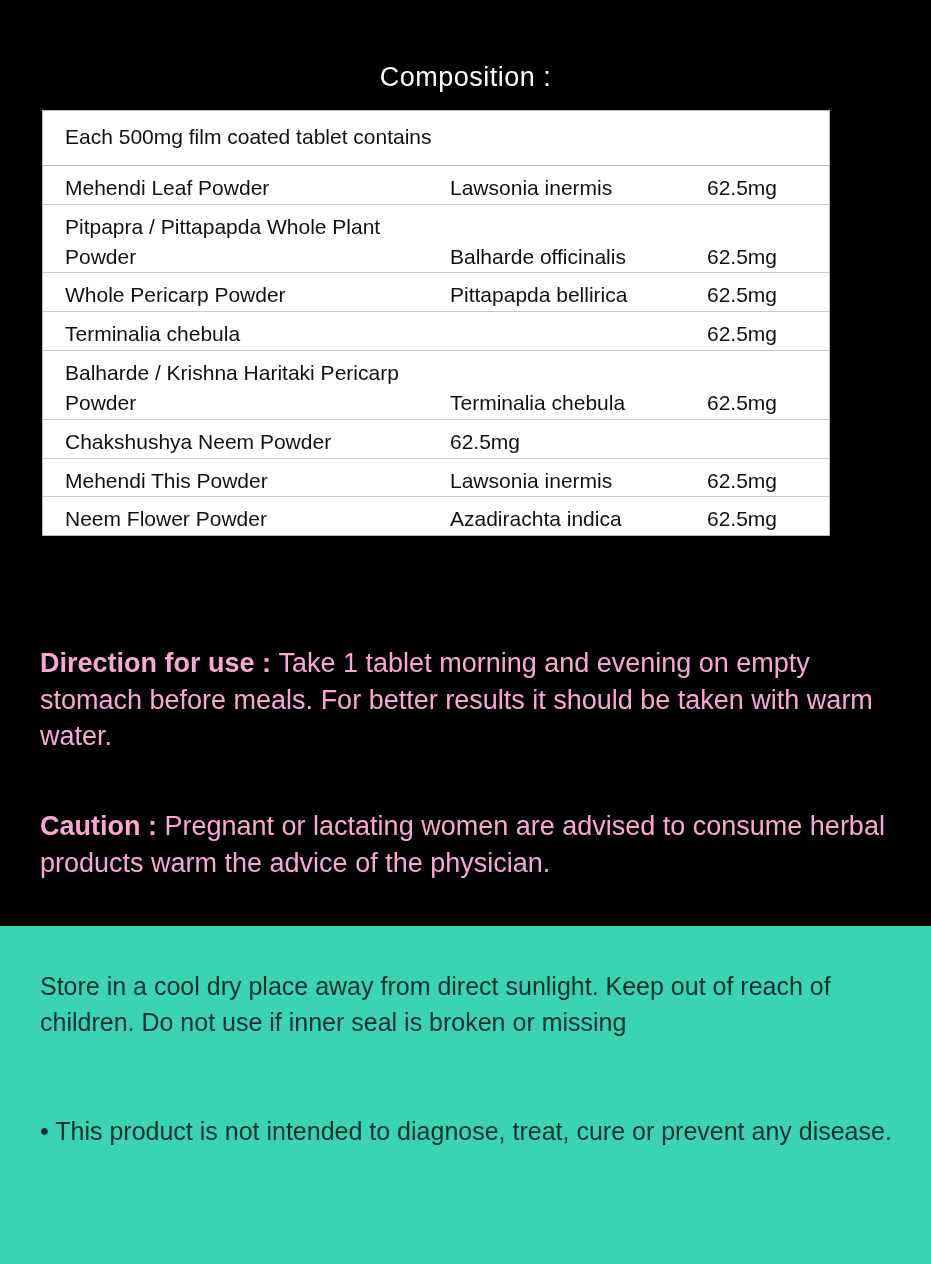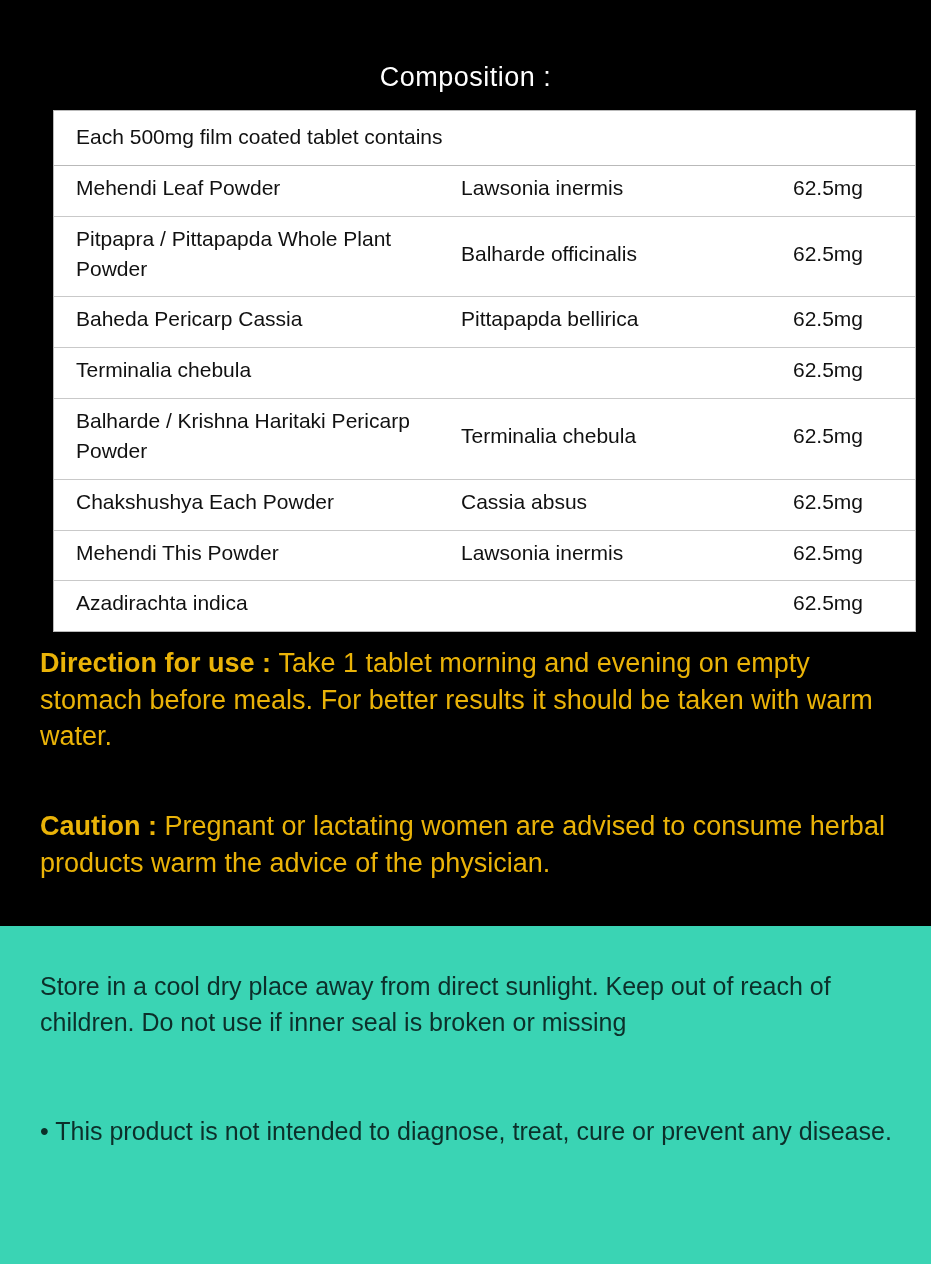--- a/index.html
+++ b/index.html
@@ -39,37 +39,37 @@
     left: 0;
     top: 62px;
     width: 931px;
     text-align: center;
     color: #ffffff;
     font-size: 27px;
     letter-spacing: 0.5px;
   }
   .comp-table {
     position: absolute;
-    left: 53px;
+    left: 42px;
     top: 110px;
-    width: 863px;
+    width: 788px;
     background: #ffffff;
     border: 1px solid #b9b9b9;
     box-sizing: border-box;
   }
   .comp-head {
     padding: 14px 22px 16px 22px;
     font-size: 21px;
     color: #111111;
     border-bottom: 1px solid #b9b9b9;
   }
   .comp-row {
     display: flex;
-    align-items: center;
-    padding: 7px 22px 13px 22px;
+    align-items: flex-end;
+    padding: 7px 22px 1px 22px;
     border-bottom: 1px solid #c9c9c9;
     font-size: 21px;
     color: #111111;
     line-height: 1.42;
   }
   .comp-row:last-child {
     border-bottom: none;
   }
   .col-common {
     flex: 0 0 375px;
@@ -79,21 +79,21 @@
     flex: 1 1 auto;
   }
   .col-qty {
     flex: 0 0 100px;
     text-align: left;
   }
   .body-block {
     position: absolute;
     left: 40px;
     width: 855px;
-    color: #eab308;
+    color: #f9a8d4;
     font-size: 27px;
     line-height: 1.36;
   }
   .block-direction {
     top: 645px;
   }
   .block-caution {
     top: 808px;
   }
   .lead {
@@ -133,49 +133,49 @@
       <div class="col-qty">62.5mg</div>
     </div>
 
     <div class="comp-row">
       <div class="col-common">Pitpapra / Pittapapda Whole Plant Powder</div>
       <div class="col-botanical">Balharde officinalis</div>
       <div class="col-qty">62.5mg</div>
     </div>
 
     <div class="comp-row">
-      <div class="col-common">Baheda Pericarp Cassia</div>
+      <div class="col-common">Whole Pericarp Powder</div>
       <div class="col-botanical">Pittapapda bellirica</div>
       <div class="col-qty">62.5mg</div>
     </div>
 
     <div class="comp-row">
       <div class="col-botanical">Terminalia chebula</div>
       <div class="col-qty">62.5mg</div>
     </div>
 
     <div class="comp-row">
       <div class="col-common">Balharde / Krishna Haritaki Pericarp Powder</div>
       <div class="col-botanical">Terminalia chebula</div>
       <div class="col-qty">62.5mg</div>
     </div>
 
     <div class="comp-row">
-      <div class="col-common">Chakshushya Each Powder</div>
-      <div class="col-botanical">Cassia absus</div>
+      <div class="col-common">Chakshushya Neem Powder</div>
       <div class="col-qty">62.5mg</div>
     </div>
 
     <div class="comp-row">
       <div class="col-common">Mehendi This Powder</div>
       <div class="col-botanical">Lawsonia inermis</div>
       <div class="col-qty">62.5mg</div>
     </div>
 
     <div class="comp-row">
+      <div class="col-common">Neem Flower Powder</div>
       <div class="col-botanical">Azadirachta indica</div>
       <div class="col-qty">62.5mg</div>
     </div>
   </div>
 
   <div class="body-block block-direction">
     <span class="lead">Direction for use : </span><span>Take 1 tablet morning and evening on empty stomach before meals. For better results it should be taken with warm water.</span>
   </div>
 
   <div class="body-block block-caution">

